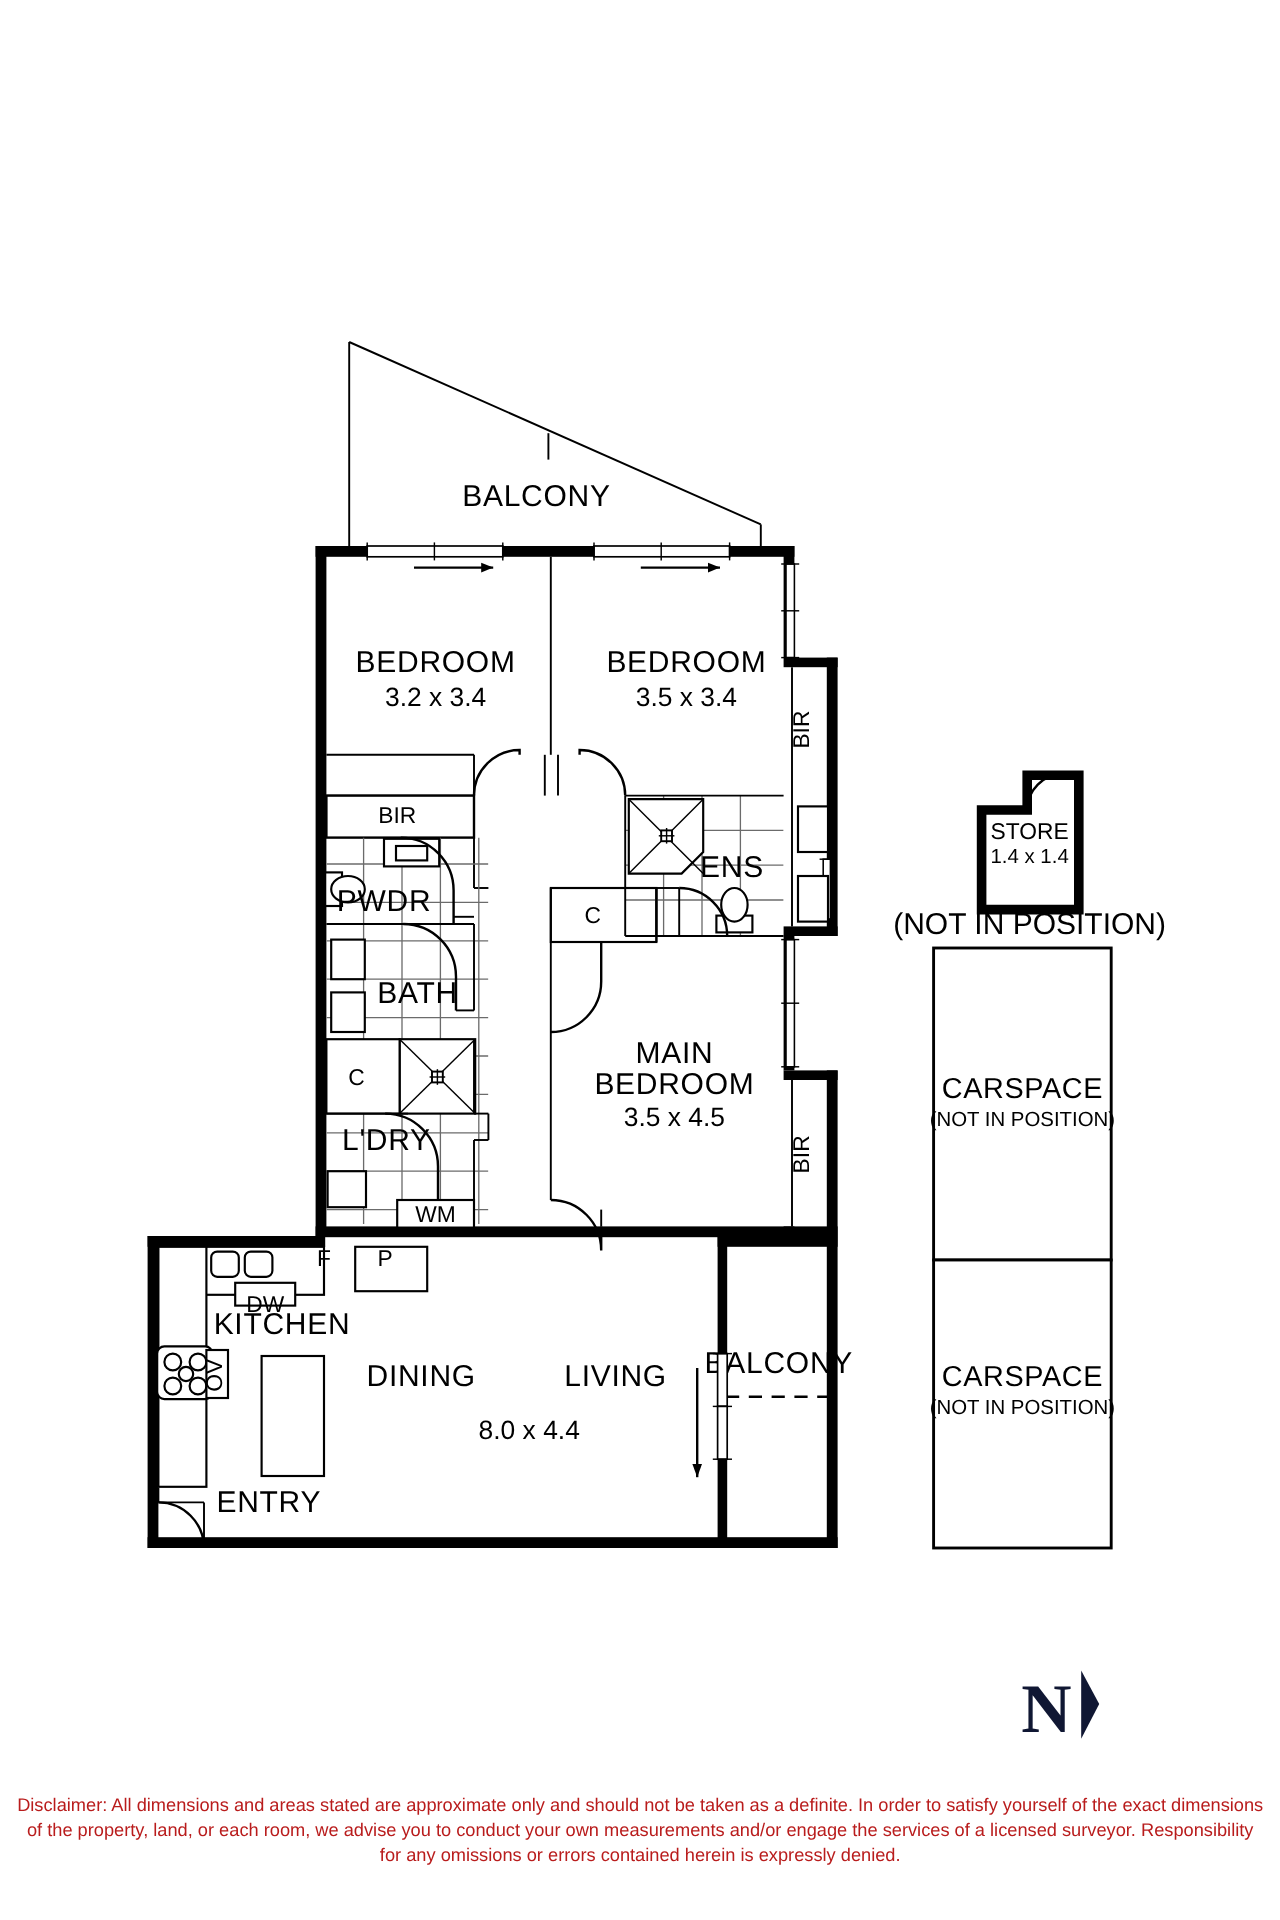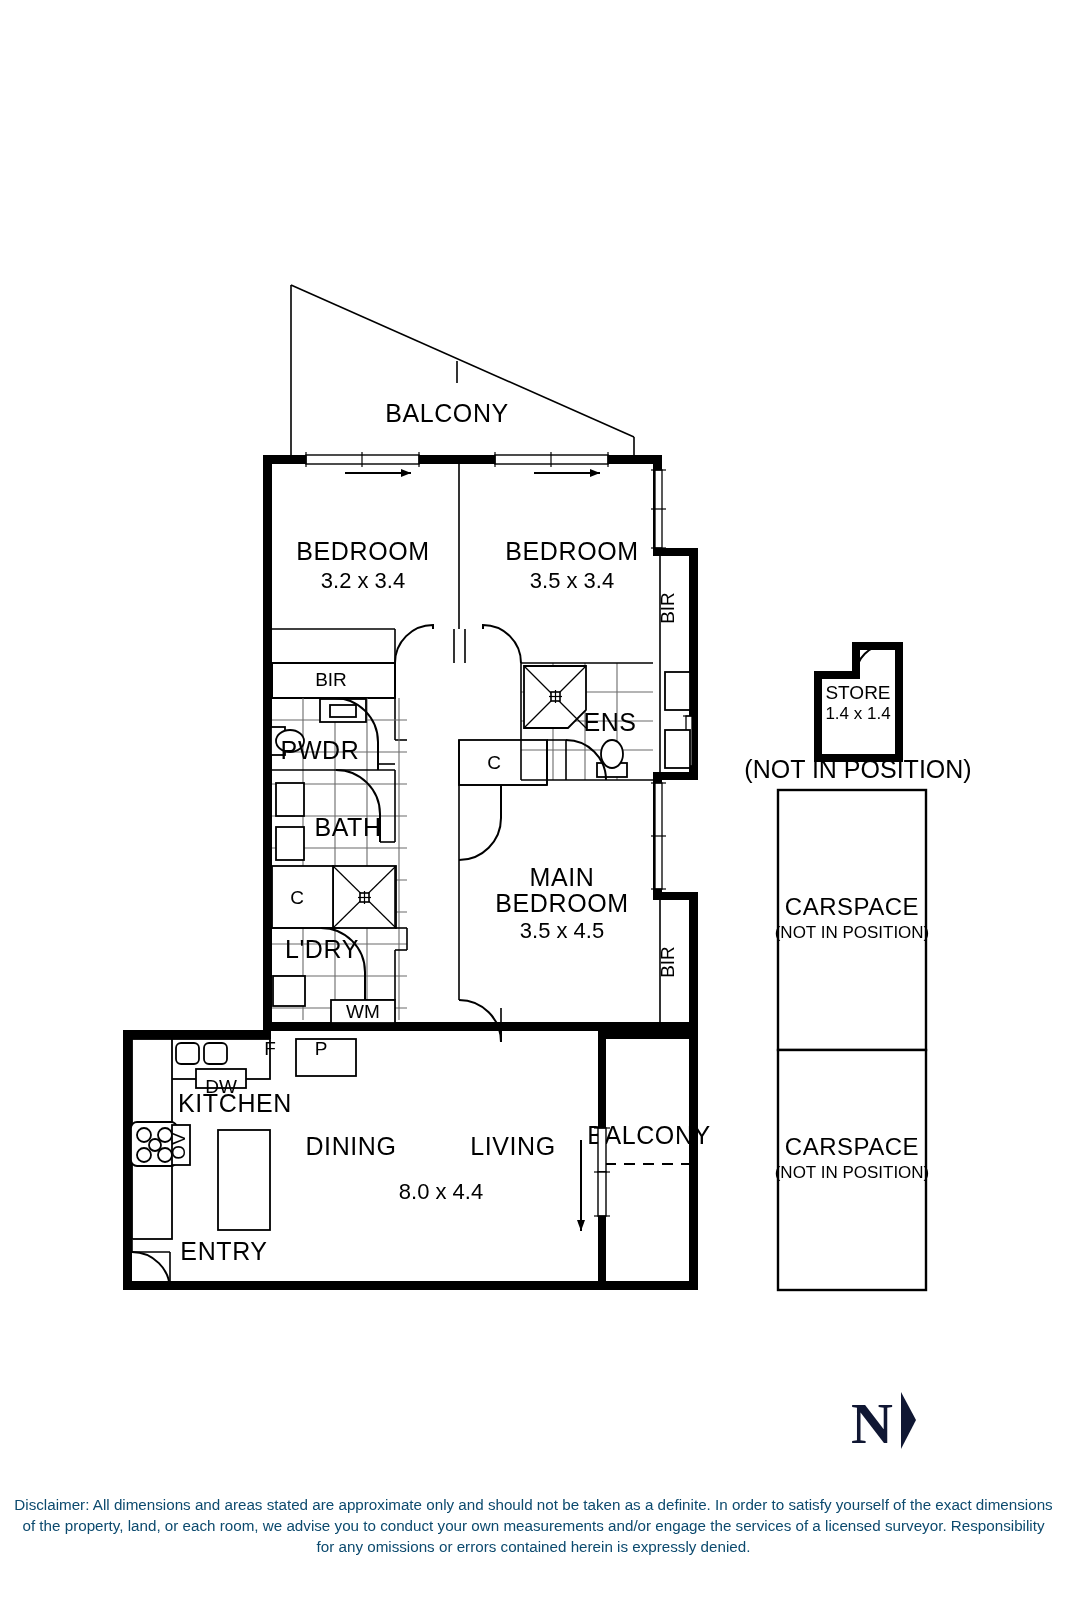--- a/index.html
+++ b/index.html
@@ -57,21 +57,21 @@
   }
   #disclaimer {
     position: absolute;
     left: 0;
     top: 1494px;
     width: 1067px;
     text-align: center;
     font-family: "Liberation Sans", sans-serif;
     font-size: 15.2px;
     line-height: 21px;
-    color: #0c4a6e;
+    color: #b91c1c;
     padding: 0 14px;
     box-sizing: border-box;
   }
 </style>
 </head>
 <body>
 
 <div id="plan-root">
 <svg class="floorplan" viewBox="0 0 1067 1600" xmlns="http://www.w3.org/2000/svg">
 

